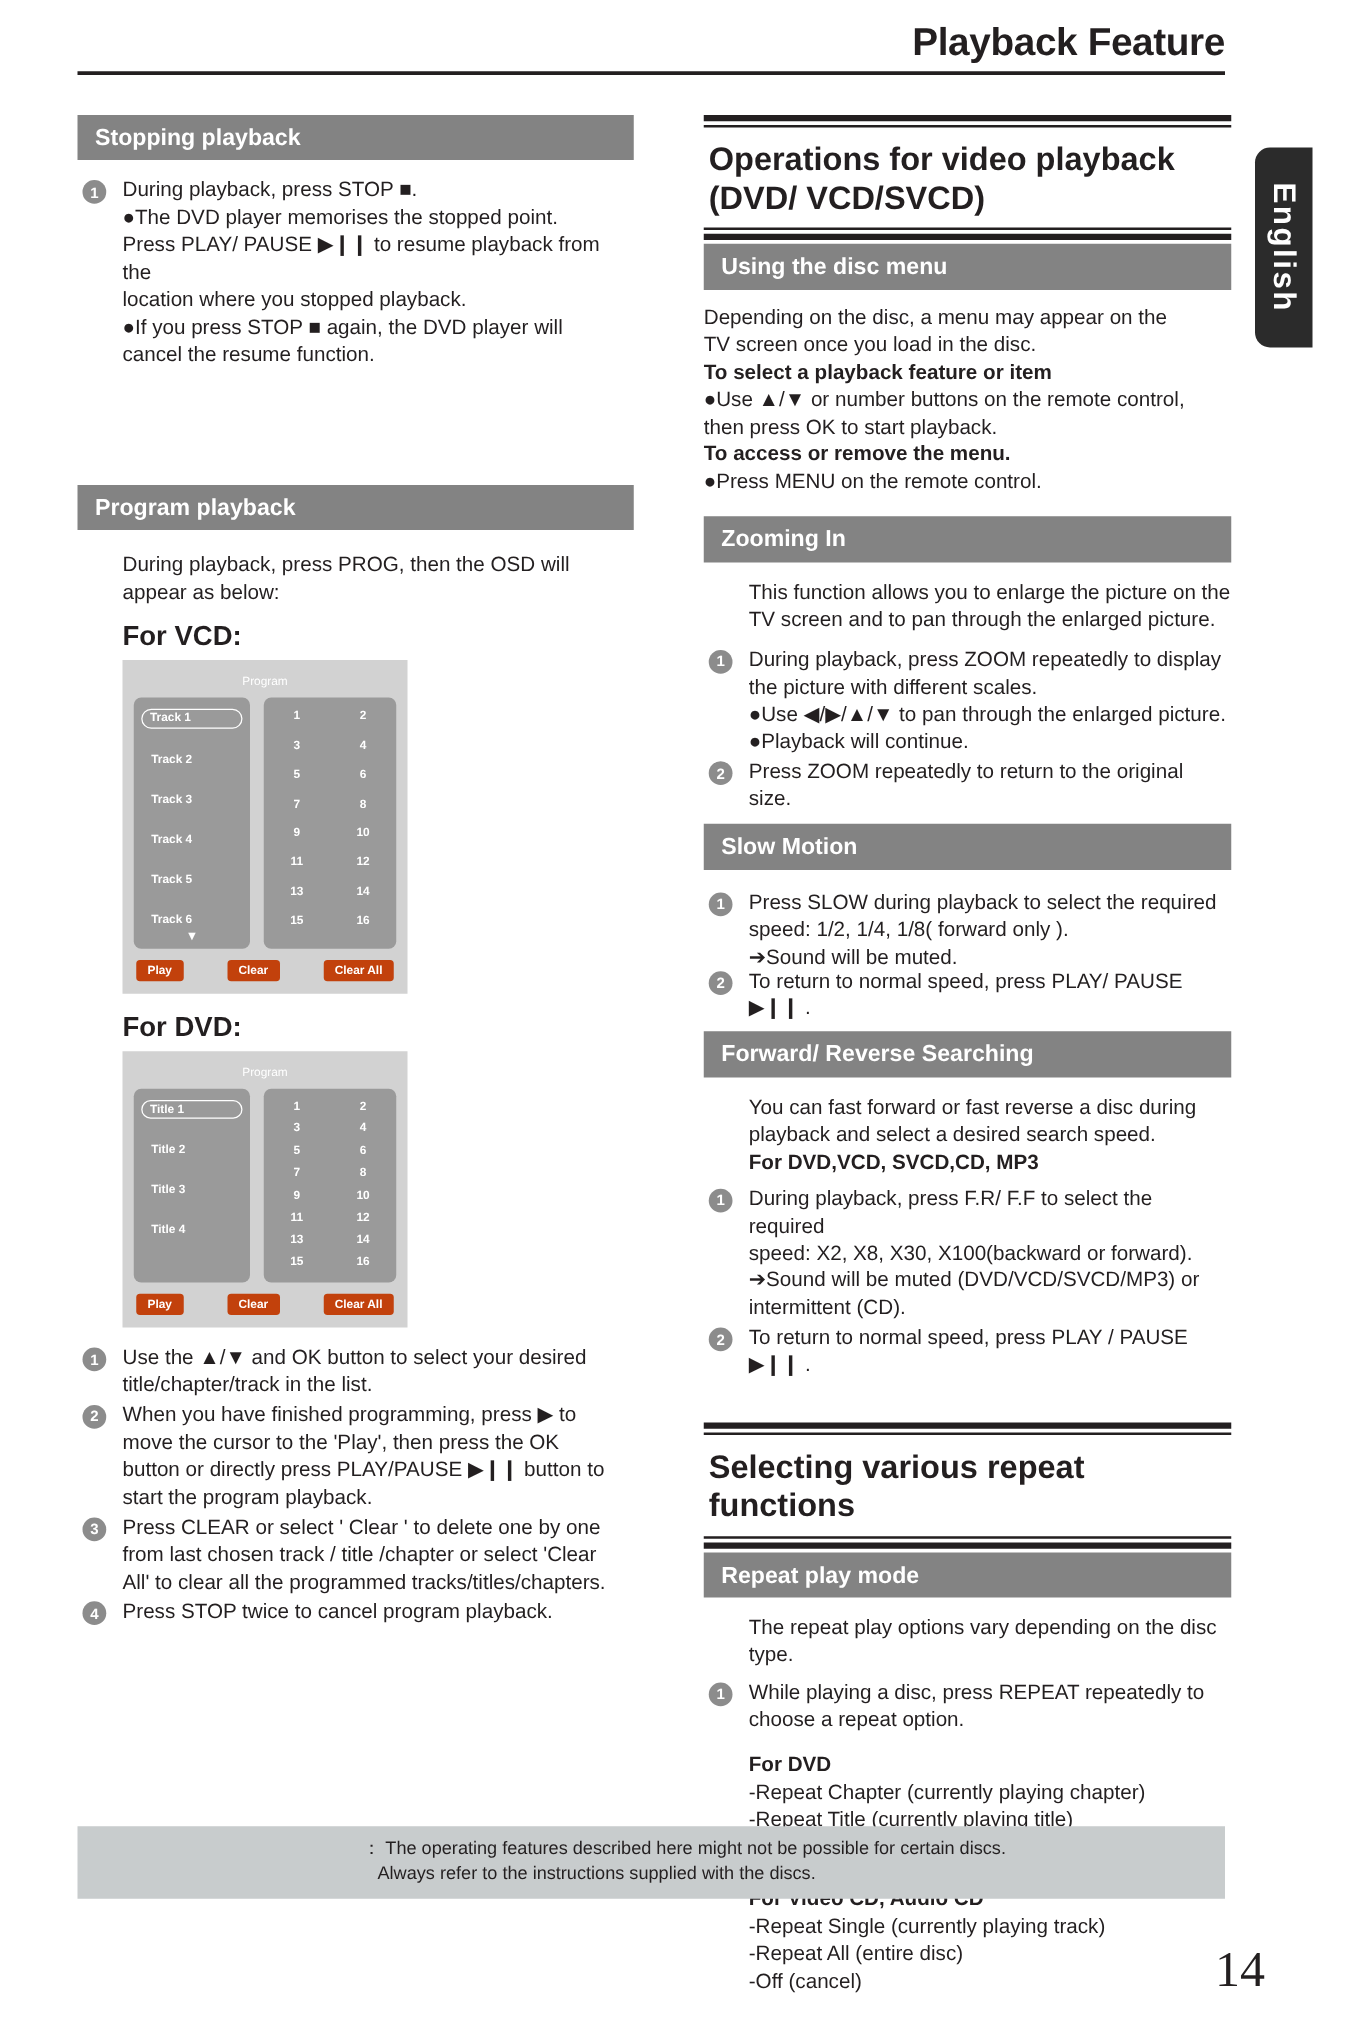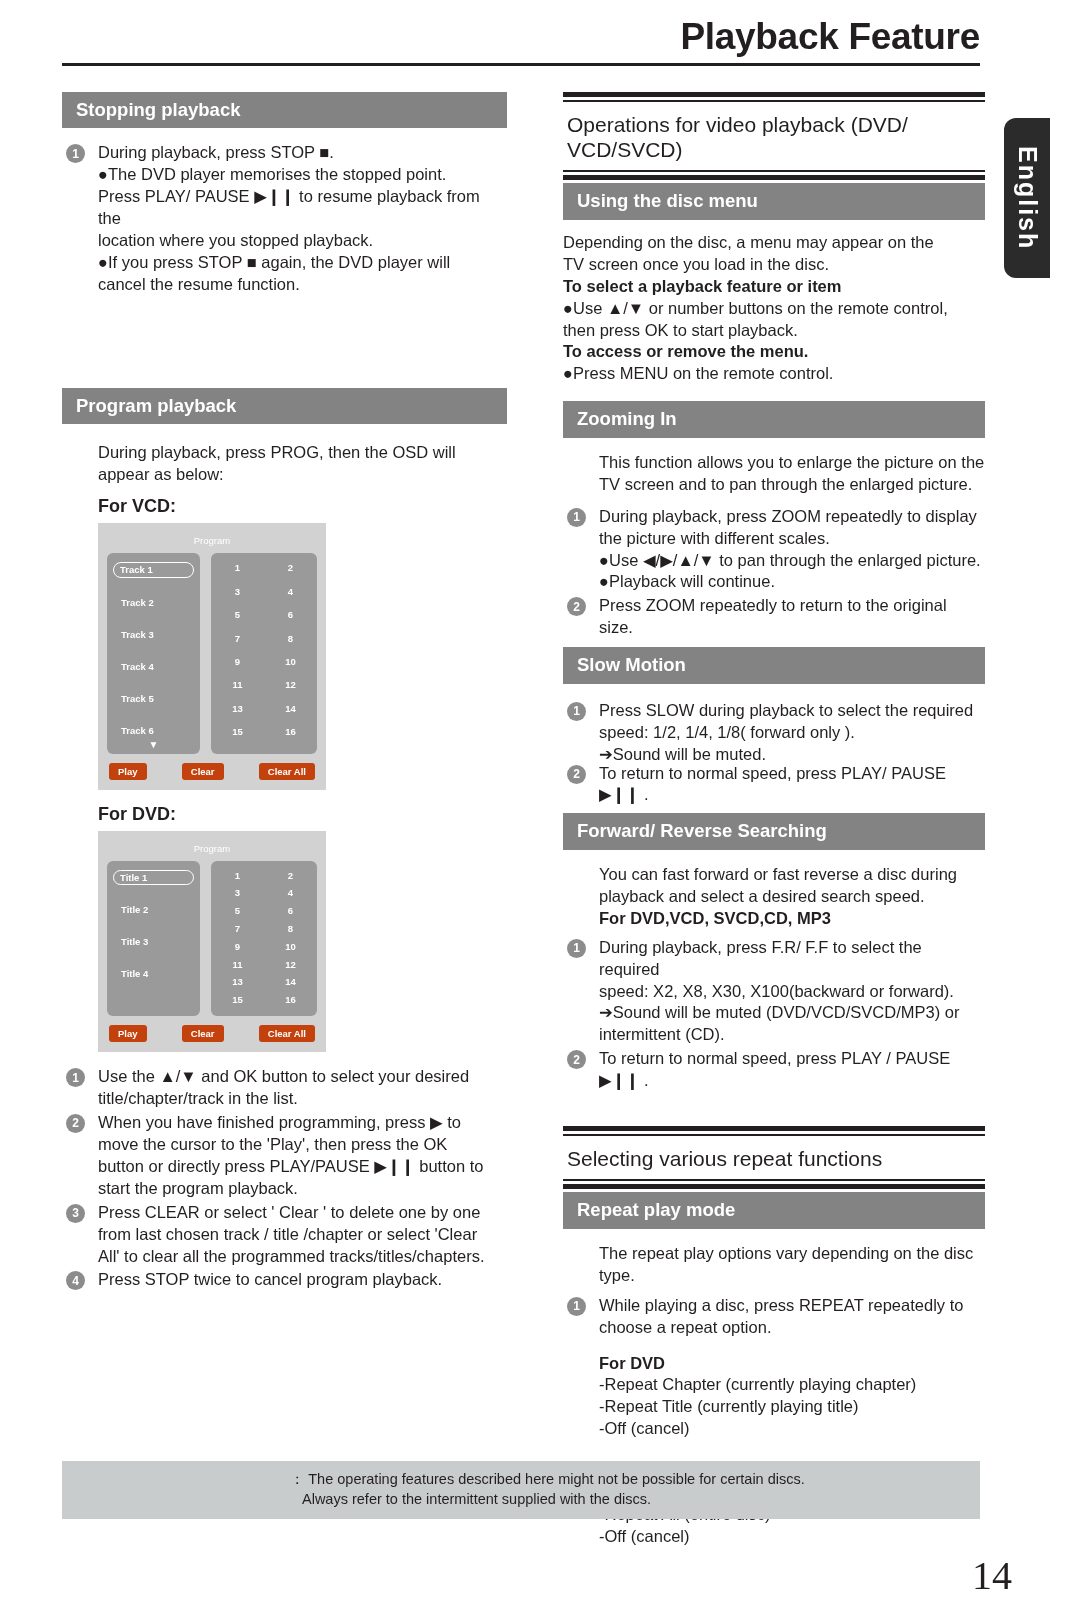--- a/index.html
+++ b/index.html
@@ -9,21 +9,21 @@
     background:#ffffff;
     font-family:"Liberation Sans", sans-serif;
     color:#231f20;
     position:relative;
     overflow:hidden;
   }
 
   
   .page-head { position:absolute; left:62px; top:18px; width:918px; }
   .page-title {
-    font-size:37px; font-weight:bold; text-align:right;
+    font-size:31px; font-weight:bold; text-align:right;
     letter-spacing:-0.3px; color:#231f20; line-height:1.05;
   }
   .title-rule { margin-top:6px; border-top:3px solid #231f20; }
 
   
   .lang-tab {
     position:absolute; left:1004px; top:118px;
     width:46px; height:160px;
     background:#2b2b2b; border-radius:12px 0 0 12px;
     display:flex; align-items:center; justify-content:center;
@@ -42,21 +42,21 @@
     background:#838383; color:#ffffff;
     font-size:18.5px; font-weight:bold;
     padding:8px 0 9px 14px;
     line-height:1.05;
   }
 
   
   .rule-top { border-top:5px solid #231f20; margin-bottom:3px; }
   .rule-thin { border-top:2px solid #231f20; }
   .big-head {
-    font-size:21px; font-weight:normal; line-height:1.2;
+    font-size:26px; font-weight:bold; line-height:1.2;
     padding:10px 0 8px 4px;
   }
 
   
   .body { font-size:16.5px; line-height:1.33; color:#231f20; }
   .body p { margin:0; }
   .indent { padding-left:36px; }
   .b { font-weight:bold; }
 
   
@@ -64,21 +64,21 @@
   .num {
     position:absolute; left:4px; top:2px;
     width:19px; height:19px; border-radius:50%;
     background:#8c8c8c; color:#ffffff;
     font-size:12px; font-weight:bold;
     display:flex; align-items:center; justify-content:center;
     line-height:1;
   }
 
   
-  .caption { font-size:18px; font-weight:bold; margin:10px 0 6px 36px; }
+  .caption { font-size:22px; font-weight:bold; margin:10px 0 6px 36px; }
   .osd {
     margin-left:36px; width:228px;
     background:#d2d2d2; padding:8px 9px 10px 9px;
   }
   .osd-title { text-align:center; color:#ffffff; font-size:9.5px; font-weight:normal; margin:4px 0 7px 0; }
   .osd-cols { display:flex; gap:11px; }
   .osd-list {
     background:#9a9a9a; border-radius:6px;
     width:96px; padding:9px 6px 4px 6px;
   }
@@ -372,16 +372,16 @@
       <p class="b">For Video CD, Audio CD</p>
       <p>-Repeat Single (currently playing track)</p>
       <p>-Repeat All (entire disc)</p>
       <p>-Off (cancel)</p>
     </div>
   </div>
 </div>
 
 <div class="note">
   <p>： The operating features described here might not be possible for certain discs.</p>
-  <p class="l2">Always refer to the intermittent  supplied with the discs.</p>
+  <p class="l2">Always refer to the instructions  supplied with the discs.</p>
 </div>
 
 <div class="page-num">14</div>
 
 </body></html>

